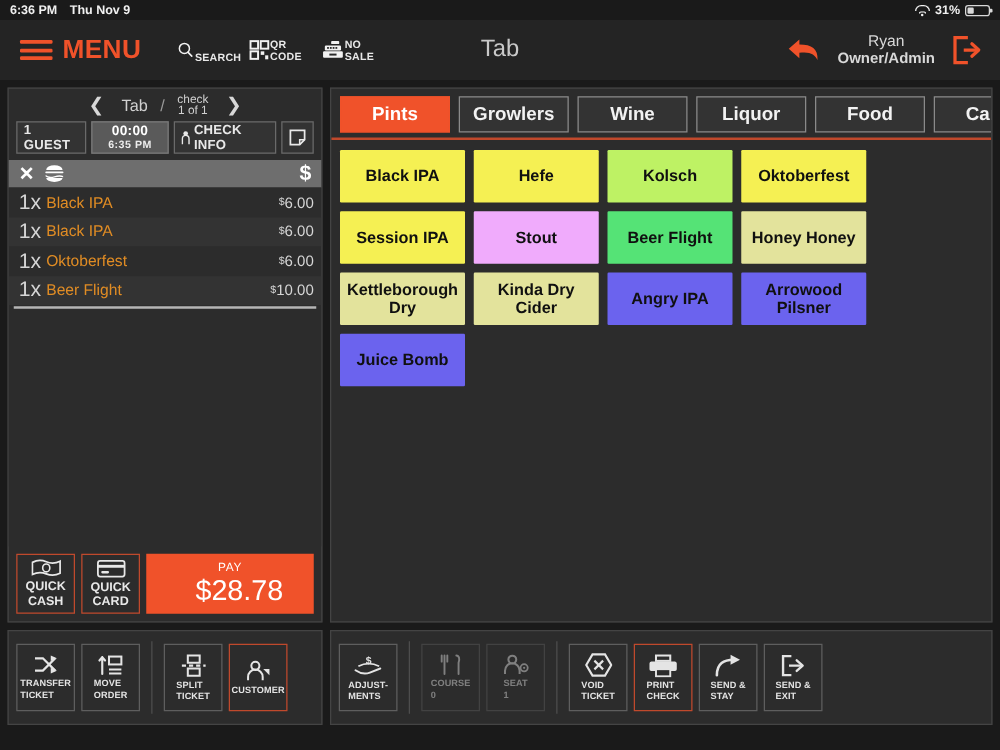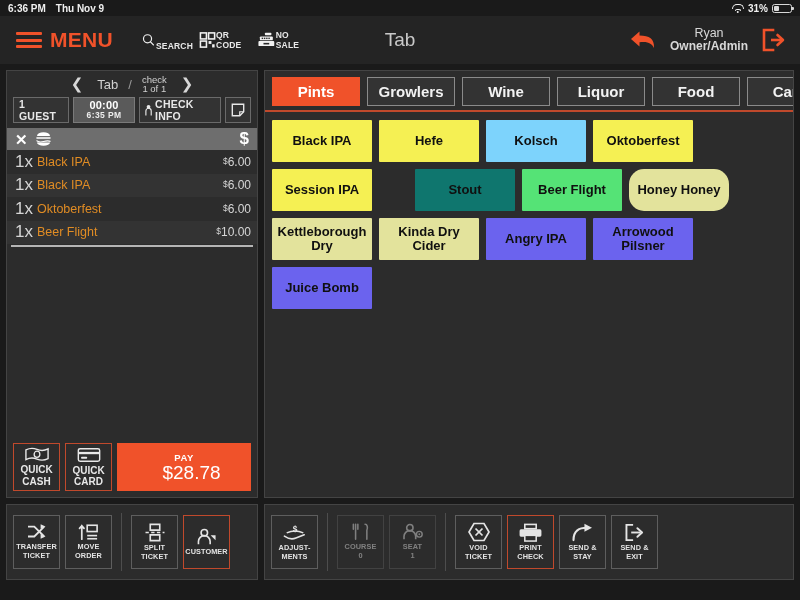--- a/index.html
+++ b/index.html
@@ -128,22 +128,22 @@
   .pay-sq {
     width: 47px; height: 48px; border: 1px solid #c0492c; background: #2c2c2c;
     display: flex; flex-direction: column; align-items: center; justify-content: center;
     gap: 2px; cursor: pointer;
   }
   .pay-sq .lbl { font-size: 10px; font-weight: bold; color: #e8e8e8; text-align: center; line-height: 1.15; }
   .pay-main {
     flex: 1; background: #f0522a; display: flex; flex-direction: column;
     align-items: center; justify-content: center; cursor: pointer;
   }
-  .pay-main .p1 { font-size: 9.5px; font-weight: bold; color: #fff; letter-spacing: .5px; }
-  .pay-main .p2 { font-size: 19px; color: #fff; line-height: 1.05; margin-left: 15px; }
+  .pay-main .p1 { font-size: 9.5px; font-weight: normal; color: #fff; letter-spacing: .5px; }
+  .pay-main .p2 { font-size: 23px; color: #fff; line-height: 1.05; margin-left: 15px; }
 
   
   .prod-panel {
     flex: 1; background: #2c2c2c; border: 1px solid #444;
     display: flex; flex-direction: column; overflow: hidden;
   }
   .cat-tabs {
     display: flex; gap: 7px; padding: 6px 0 0 7px;
     border-bottom: 2px solid #c0492c; padding-bottom: 4px; overflow: hidden;
   }
@@ -174,21 +174,21 @@
   .bottom-left { width: 252px; gap: 5px; }
   .bottom-right { flex: 1; gap: 5px; }
   .vsep { width: 1px; align-self: stretch; background: #4d4d4d; margin: 8px 4px; }
   .tool-btn {
     width: 47px; height: 54px; border: 1px solid #5e5e5e; background: #2c2c2c;
     display: flex; flex-direction: column; align-items: center; justify-content: center;
     gap: 2px; cursor: pointer; padding: 2px;
   }
   .tool-btn .lbl {
     font-size: 7.3px; font-weight: bold; color: #e4e4e4;
-    text-align: center; line-height: 1.2; letter-spacing: .1px;
+    text-align: left; line-height: 1.2; letter-spacing: .1px;
   }
   .tool-btn.sel { border-color: #c0492c; }
   .tool-btn.dim { opacity: .45; }
   .tool-btn .sub { font-size: 7.3px; color: #e4e4e4; line-height: 1.1; }
 </style>
 </head>
 <body>
 
 <div class="statusbar">
   <span class="time">6:36 PM</span>
@@ -368,26 +368,26 @@
       <div class="cat-tab">Growlers</div>
       <div class="cat-tab">Wine</div>
       <div class="cat-tab">Liquor</div>
       <div class="cat-tab">Food</div>
       <div class="cat-tab">Cans</div>
     </div>
 
     <div class="prod-grid">
       <div class="prod-tile" style="background: rgb(245, 240, 83);">Black IPA</div>
       <div class="prod-tile" style="background: rgb(245, 240, 83);">Hefe</div>
-      <div class="prod-tile" style="background: #7dd3fc;">Kolsch</div>
+      <div class="prod-tile" style="background: #bef264;">Kolsch</div>
       <div class="prod-tile" style="background: rgb(245, 240, 83);">Oktoberfest</div>
       <div class="prod-tile" style="background: rgb(245, 240, 83);">Session IPA</div>
-      <div class="prod-tile" style="background: #0f766e; margin-left: 36px;">Stout</div>
+      <div class="prod-tile" style="background: #f0abfc;">Stout</div>
       <div class="prod-tile" style="background: rgb(85, 227, 118);">Beer Flight</div>
-      <div class="prod-tile" style="background: rgb(227, 227, 156); border-radius: 15px;">Honey Honey</div>
+      <div class="prod-tile" style="background: rgb(227, 227, 156);">Honey Honey</div>
       <div class="prod-tile" style="background: rgb(227, 227, 156);">Kettleborough Dry</div>
       <div class="prod-tile" style="background: rgb(227, 227, 156);">Kinda Dry Cider</div>
       <div class="prod-tile" style="background: rgb(107, 99, 238);">Angry IPA</div>
       <div class="prod-tile" style="background: rgb(107, 99, 238);">Arrowood Pilsner</div>
       <div class="prod-tile" style="background: rgb(107, 99, 238);">Juice Bomb</div>
     </div>
   </div>
 </div>
 
 <div class="bottom">

